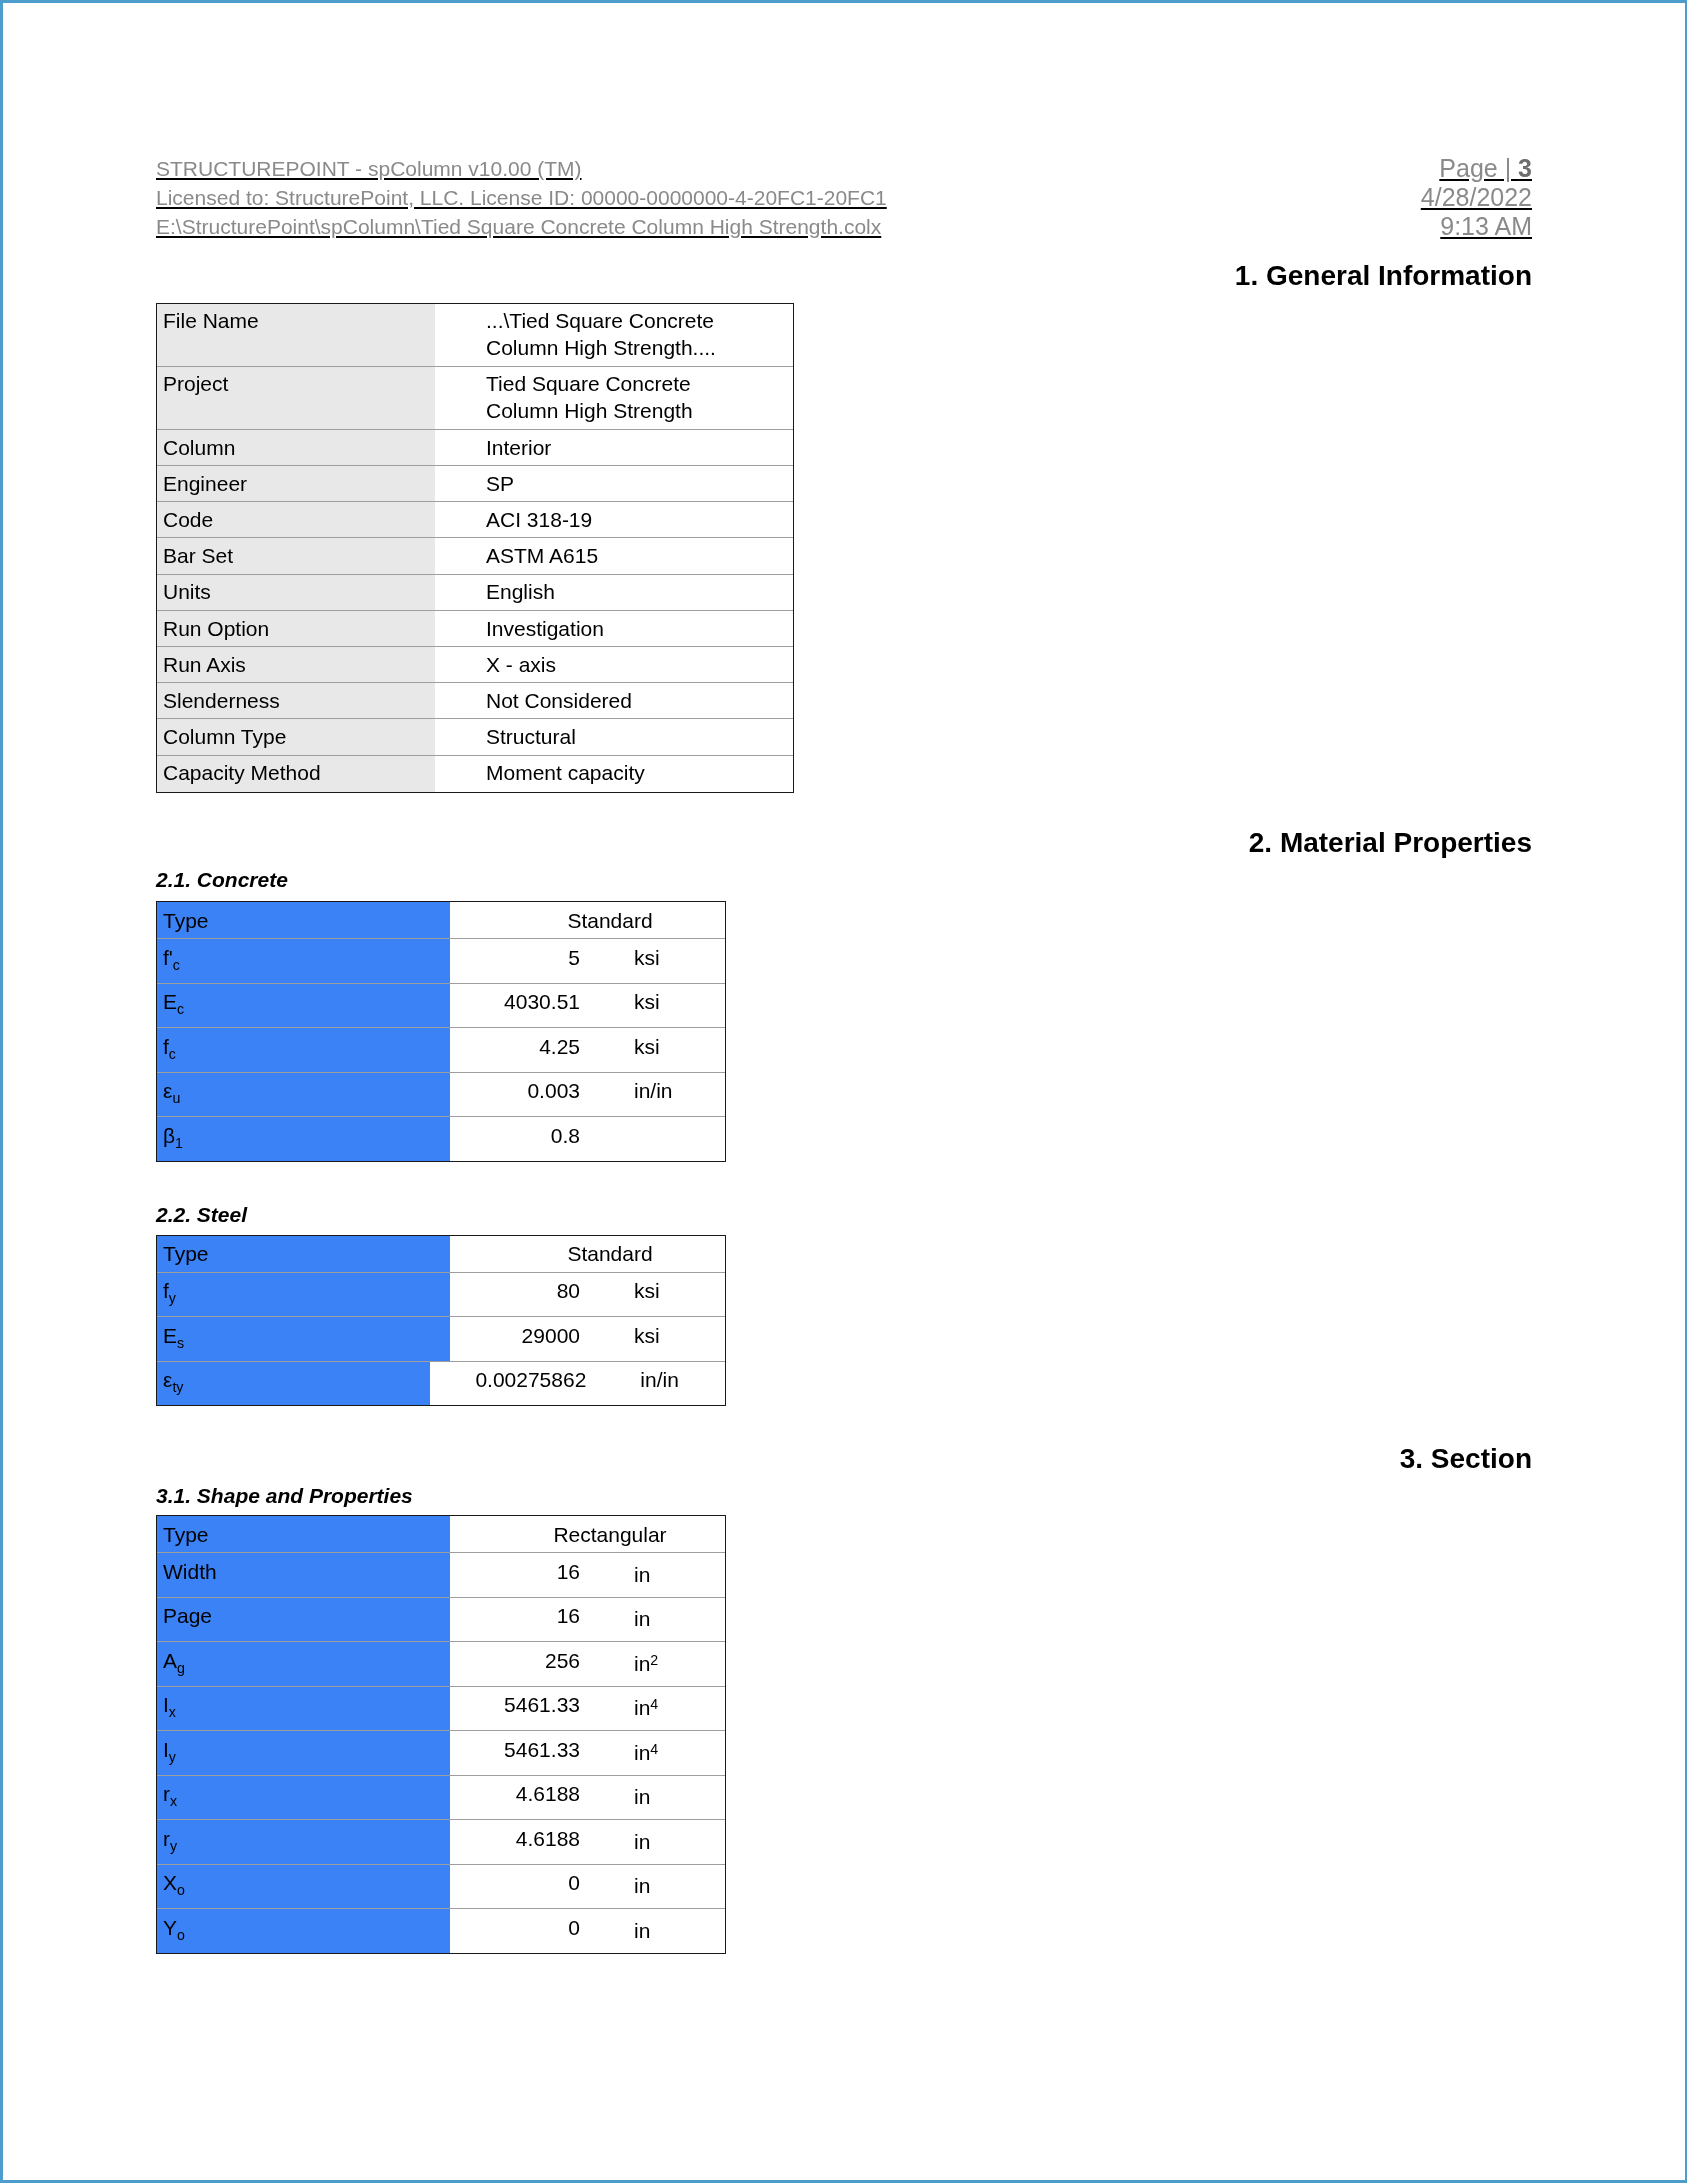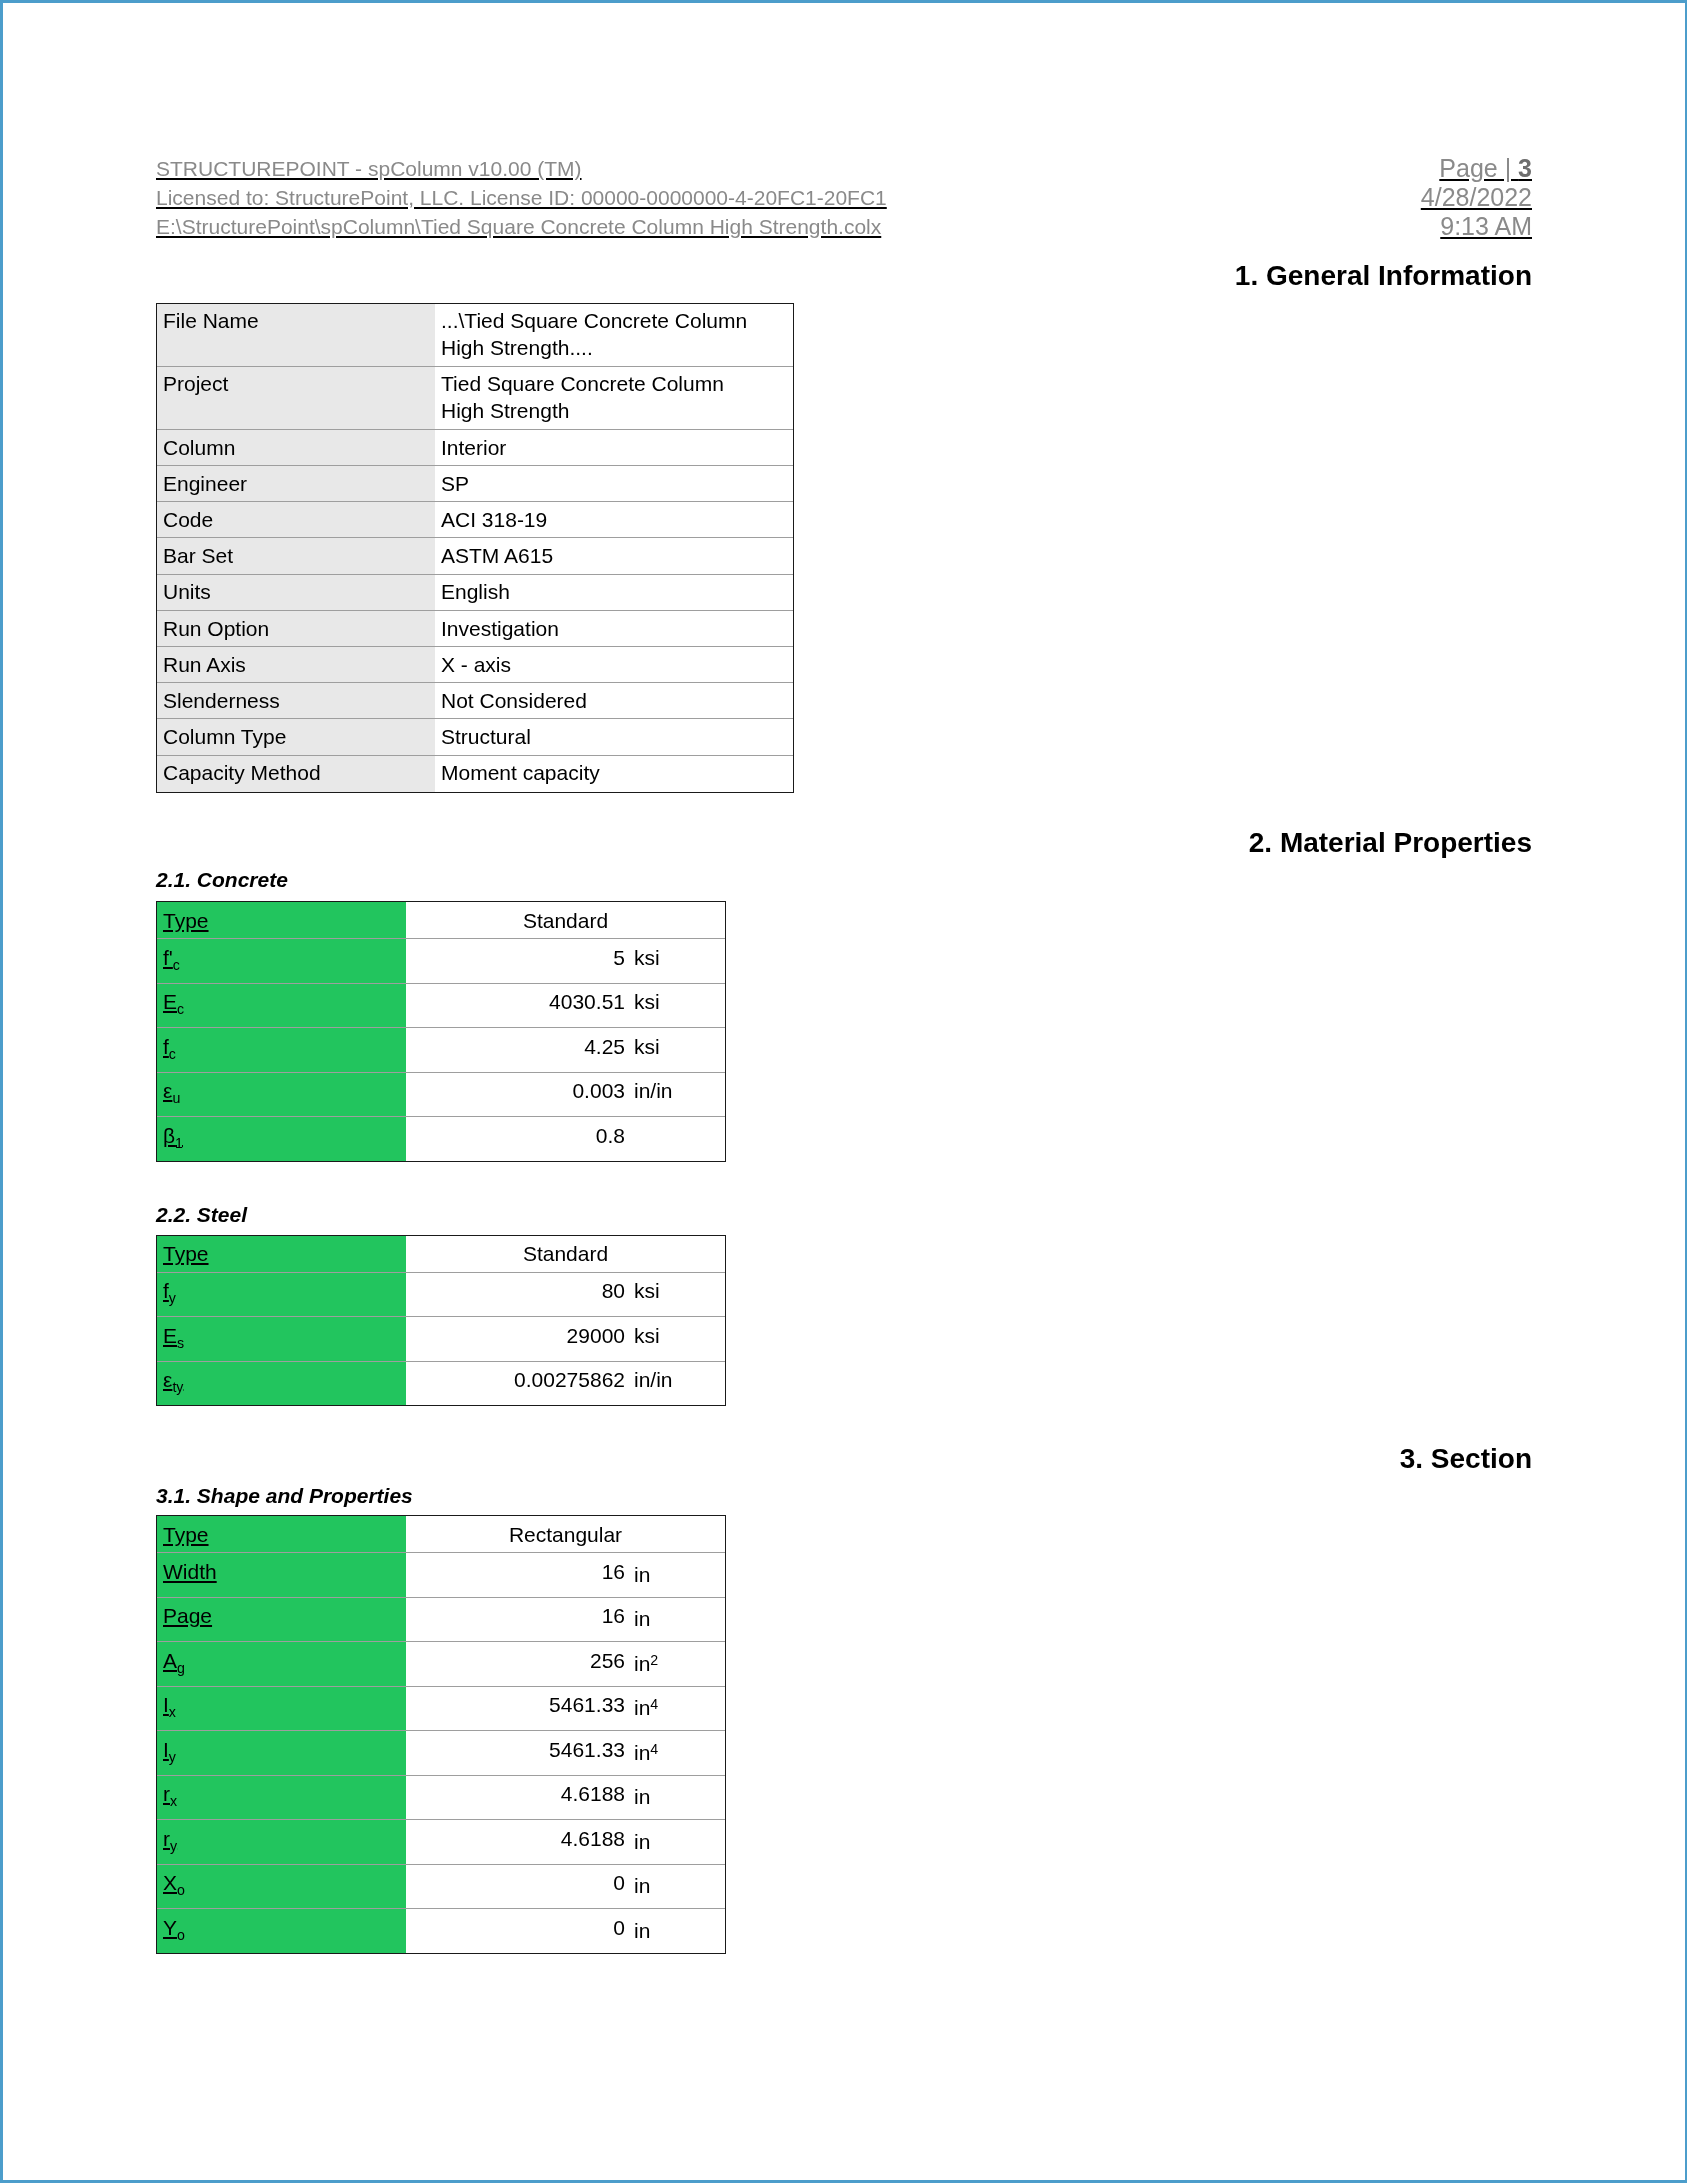--- a/index.html
+++ b/index.html
@@ -25,35 +25,35 @@
   .mt-h3-concrete { margin-top:3.7px; }
   .mt-table2      { margin-top:6px; }
   .mt-h3-steel    { margin-top:37px; }
   .mt-table3      { margin-top:5.2px; }
   .mt-h1-section  { margin-top:35px; }
   .mt-h3-shape    { margin-top:2.2px; }
   .mt-table4      { margin-top:4.5px; }
 
   
   .tbl { border:1.5px solid #1a1a1a; box-sizing:border-box; font-size:21px; }
-  .tbl .row { display:flex; border-bottom:0.7px solid #9e9e9e; box-sizing:border-box; }
+  .tbl .row { display:flex; border-bottom:0.7px solid #9e9e9e; box-sizing:border-box;gap:45px; }
   .tbl .row:last-child { border-bottom:none; }
 
   
   .gtable { width:638px; }
   .glabel { width:278px; box-sizing:border-box; background:#e8e8e8;
             padding:3.7px 6px 4.5px 6px; line-height:27px; }
   .gvalue { flex:1; box-sizing:border-box; padding:3.7px 27px 4.5px 6px; line-height:27px; }
   .gtable .row { min-height:36px; }
 
   
   .ptable { width:570px; }
   .ptable .row { min-height:37px; }
-  .plabel { width:249px; box-sizing:border-box; background:#22c55e;
-            padding:4.5px 6px 4.5px 6px; line-height:27px;text-decoration:underline; }
+  .plabel { width:293px; box-sizing:border-box; background:#3b82f6;
+            padding:4.5px 6px 4.5px 6px; line-height:27px; }
   .pcenter { flex:1; text-align:center; padding:4.5px 0; line-height:27px; }
   .pnum  { flex:1; text-align:right; padding:4.5px 9px 4.5px 0; line-height:27px; }
   .punit { width:91px; box-sizing:border-box; text-align:left; padding:4.5px 0; line-height:27px; }
 
   .sb { font-size:14.2px; vertical-align:-4.5px; }   
   .sp { font-size:14.2px; vertical-align:6px; }    
 </style>
 </head>
 <body>
 

